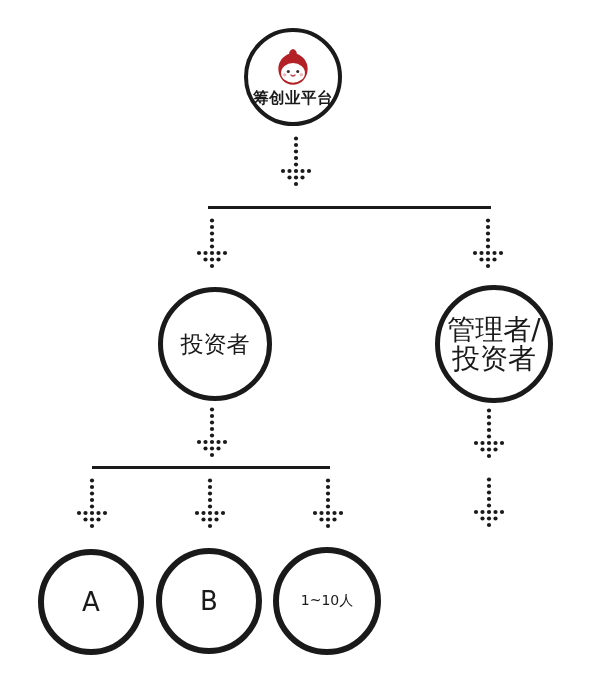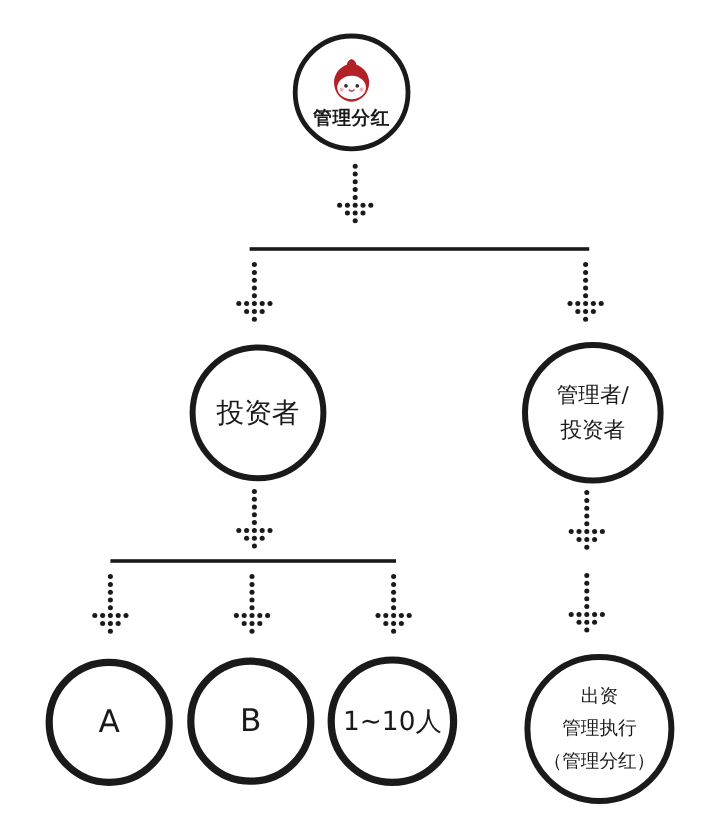--- a/index.html
+++ b/index.html
@@ -25,25 +25,25 @@
     align-items:center;justify-content:center;
     text-align:center;
     color:var(--ink);
   }
   
   .node-platform{left:244px;top:28px;width:98px;height:98px;border-width:4px;padding-top:2px;}
   .node-platform .pline{font-size:15.5px;line-height:22px;font-weight:600;letter-spacing:0.5px;white-space:nowrap;}
   .mascot{width:40px;height:38px;margin-bottom:1px;flex:0 0 auto;}
   
   .node-investor{left:158px;top:287px;width:114px;height:114px;font-size:23px;font-weight:500;}
-  .node-manager{left:435px;top:285px;width:118px;height:118px;font-size:18px;font-weight:500;line-height:29px;}
+  .node-manager{left:435px;top:285px;width:118px;height:118px;font-size:28px;font-weight:500;line-height:29px;}
   
   .node-a{left:38px;top:549px;width:106px;height:106px;border-width:6px;font-size:26px;}
   .node-b{left:156px;top:548px;width:106px;height:106px;border-width:6px;font-size:26px;}
-  .node-group{left:273px;top:547px;width:108px;height:108px;border-width:6px;font-size:22px;font-weight:500;}
+  .node-group{left:273px;top:547px;width:108px;height:108px;border-width:6px;font-size:14px;font-weight:500;}
   .node-executor{left:437px;top:545px;width:125px;height:125px;font-size:15.5px;font-weight:500;line-height:27px;}
   .node-executor .xline{white-space:nowrap;}
   
   .hline{position:absolute;background:var(--ink);height:3px;}
   .hline-top{left:208px;top:206px;width:283px;}
   .hline-investor{left:92px;top:466px;width:238px;}
   
   .dotted-arrow{position:absolute;width:34px;height:51px;fill:var(--ink);}
   .arr-1{left:279px;top:136px;}
   .arr-2{left:195px;top:218px;}
@@ -63,21 +63,21 @@
   <div class="circle node-platform">
     <svg class="mascot" viewBox="0 0 44 42" aria-hidden="true">
       <path d="M22 1.2 C19 2.2 17.6 4.4 17.8 6.3 C10.6 9 5.8 15.4 5.8 22.8 C5.8 32.8 13 40.6 22 40.6 C31 40.6 38.2 32.8 38.2 22.8 C38.2 15.4 33.4 9 26.2 6.3 C26.4 4.4 25 2.2 22 1.2 Z" fill="var(--red)"></path>
       <ellipse cx="22" cy="27.5" rx="13.2" ry="10.8" fill="#ffffff"></ellipse>
       <circle cx="16.8" cy="26" r="1.7" fill="#3d2c2c"></circle>
       <circle cx="27.2" cy="26" r="1.7" fill="#3d2c2c"></circle>
       <circle cx="12.8" cy="29.5" r="1.9" fill="#f0b6ba"></circle>
       <circle cx="31.2" cy="29.5" r="1.9" fill="#f0b6ba"></circle>
       <path d="M19.8 29.8 Q22 32 24.2 29.8" stroke="#c2434b" stroke-width="1.5" fill="none" stroke-linecap="round"></path>
     </svg>
-    <div class="pline">管理分红</div>
+    <div class="pline">筹创业平台</div>
   </div>
 
   <svg class="dotted-arrow arr-1" viewBox="0 0 34 51">
       <circle cx="17" cy="2.5" r="2.1"></circle>
       <circle cx="17" cy="9" r="2.1"></circle>
       <circle cx="17" cy="15.5" r="2.1"></circle>
       <circle cx="17" cy="22" r="2.1"></circle>
       <circle cx="17" cy="28.5" r="2.1"></circle>
       <circle cx="4" cy="35" r="2.1"></circle>
       <circle cx="10.5" cy="35" r="2.1"></circle>
@@ -240,19 +240,14 @@
   </div>
 
   <div class="circle node-b">
     <span>B</span>
   </div>
 
   <div class="circle node-group">
     <span>1~10人</span>
   </div>
 
-  <div class="circle node-executor">
-    <span class="xline">出资</span>
-    <span class="xline">管理执行</span>
-    <span class="xline">（管理分红）</span>
-  </div>
 
 </div>
 
 </body></html>

